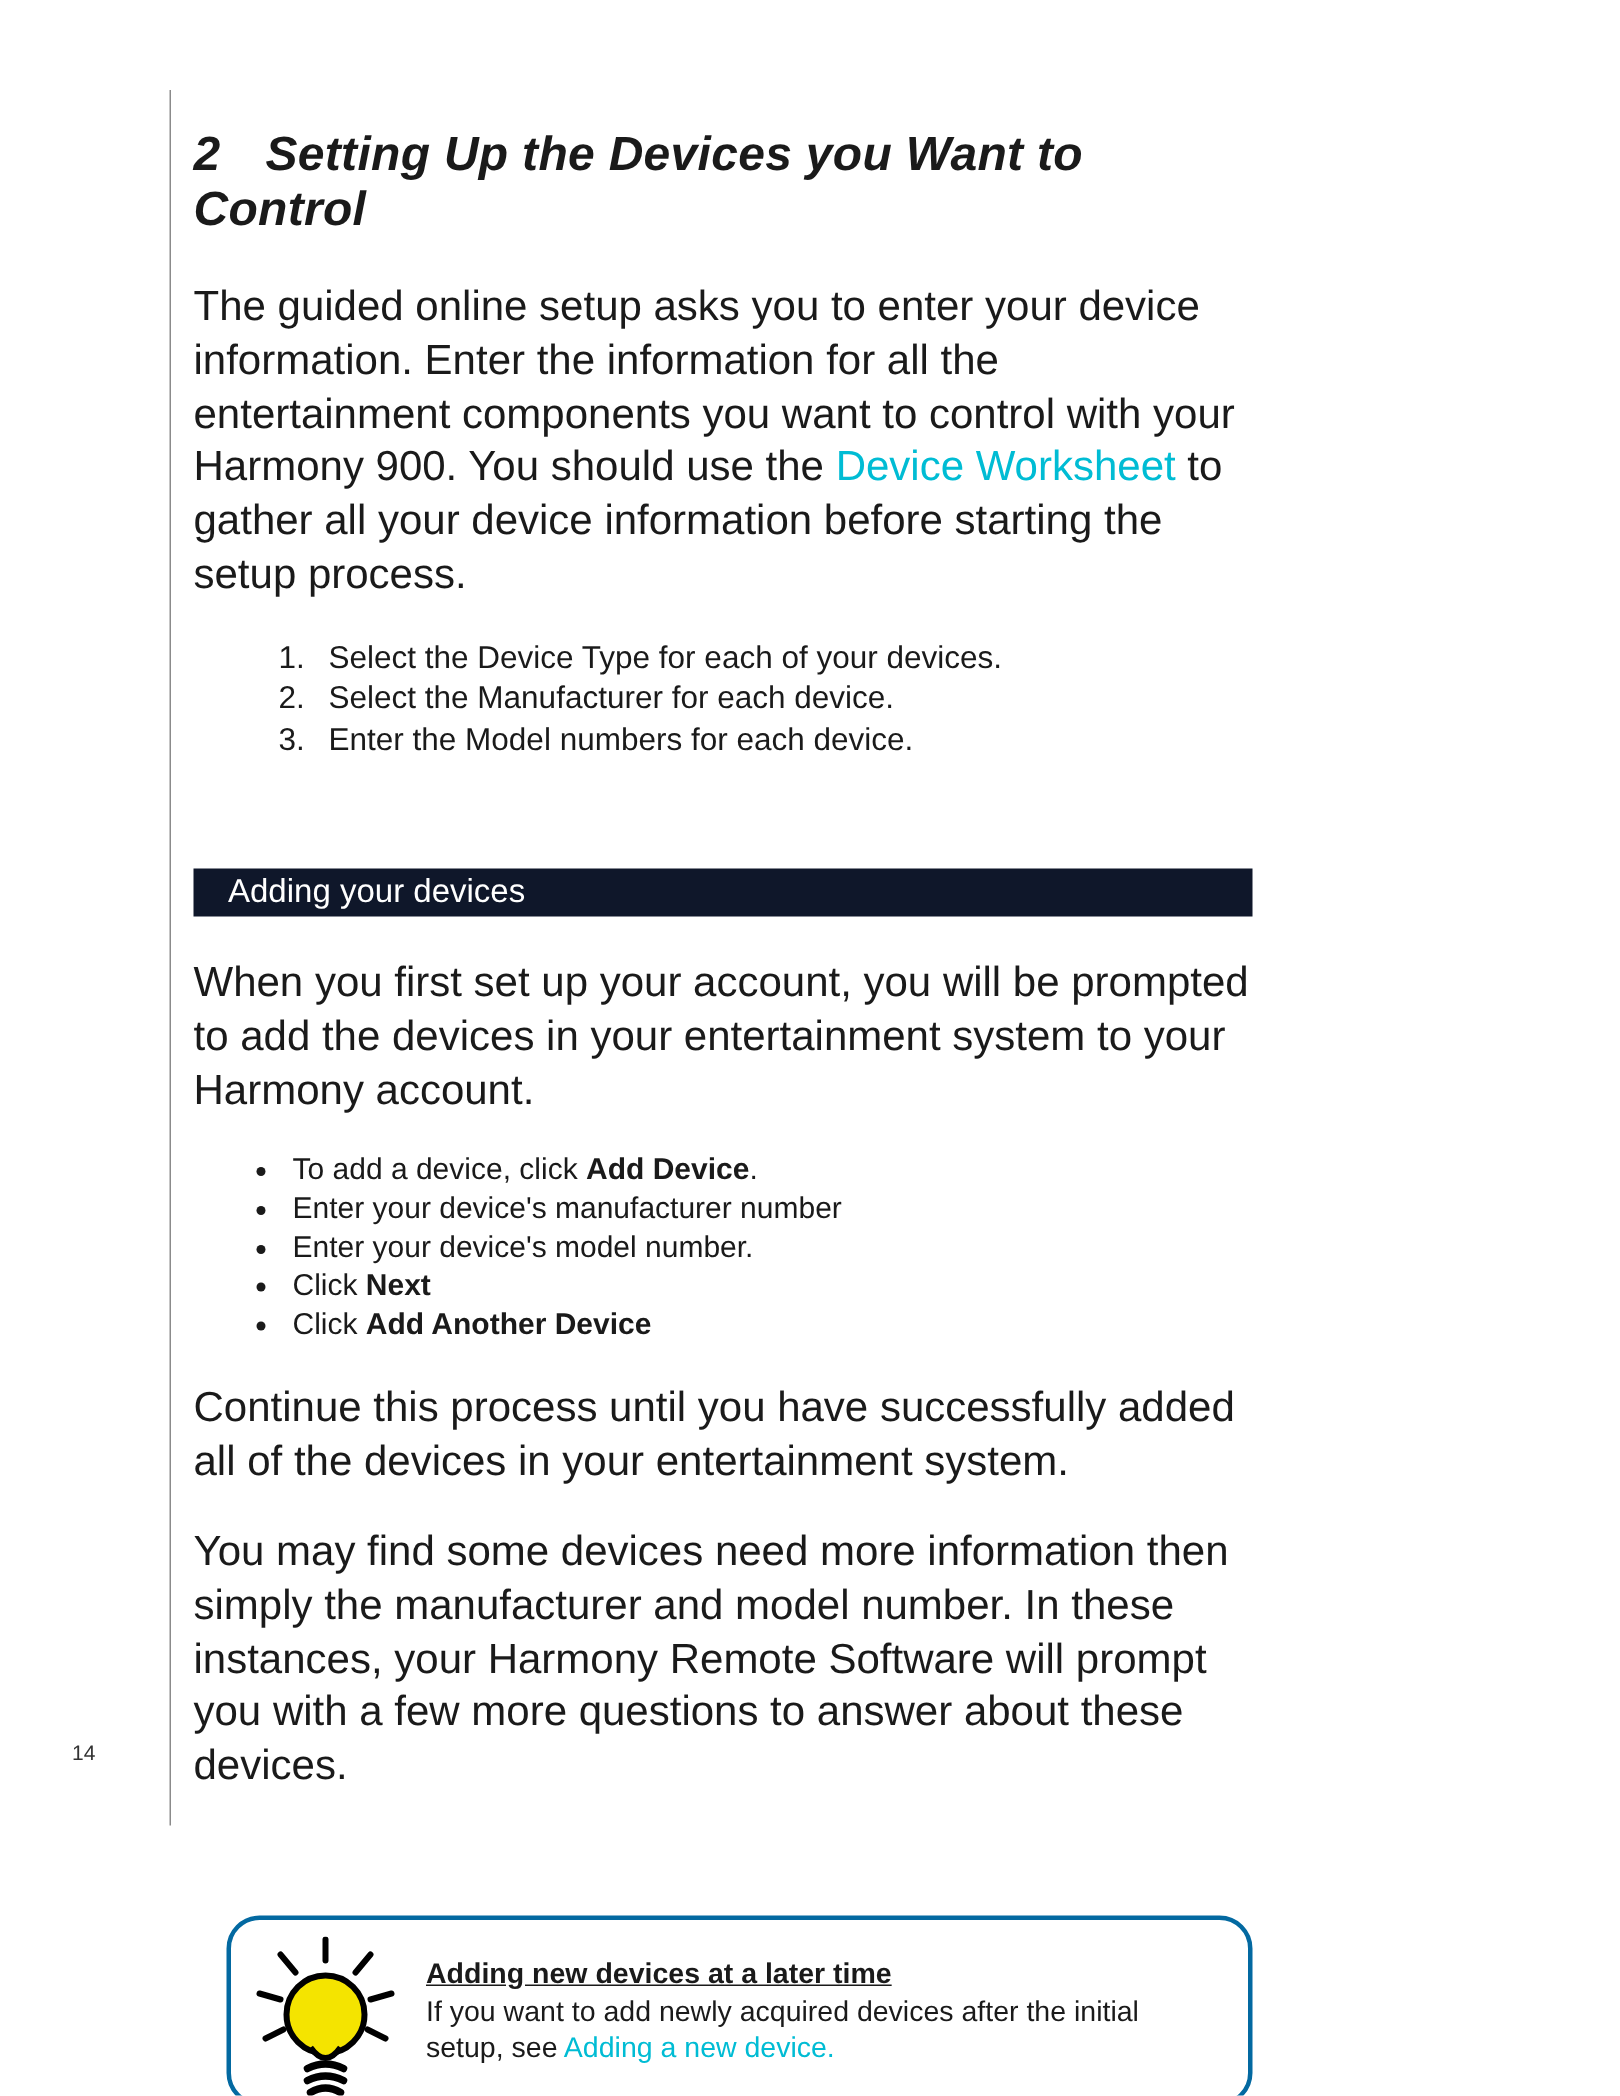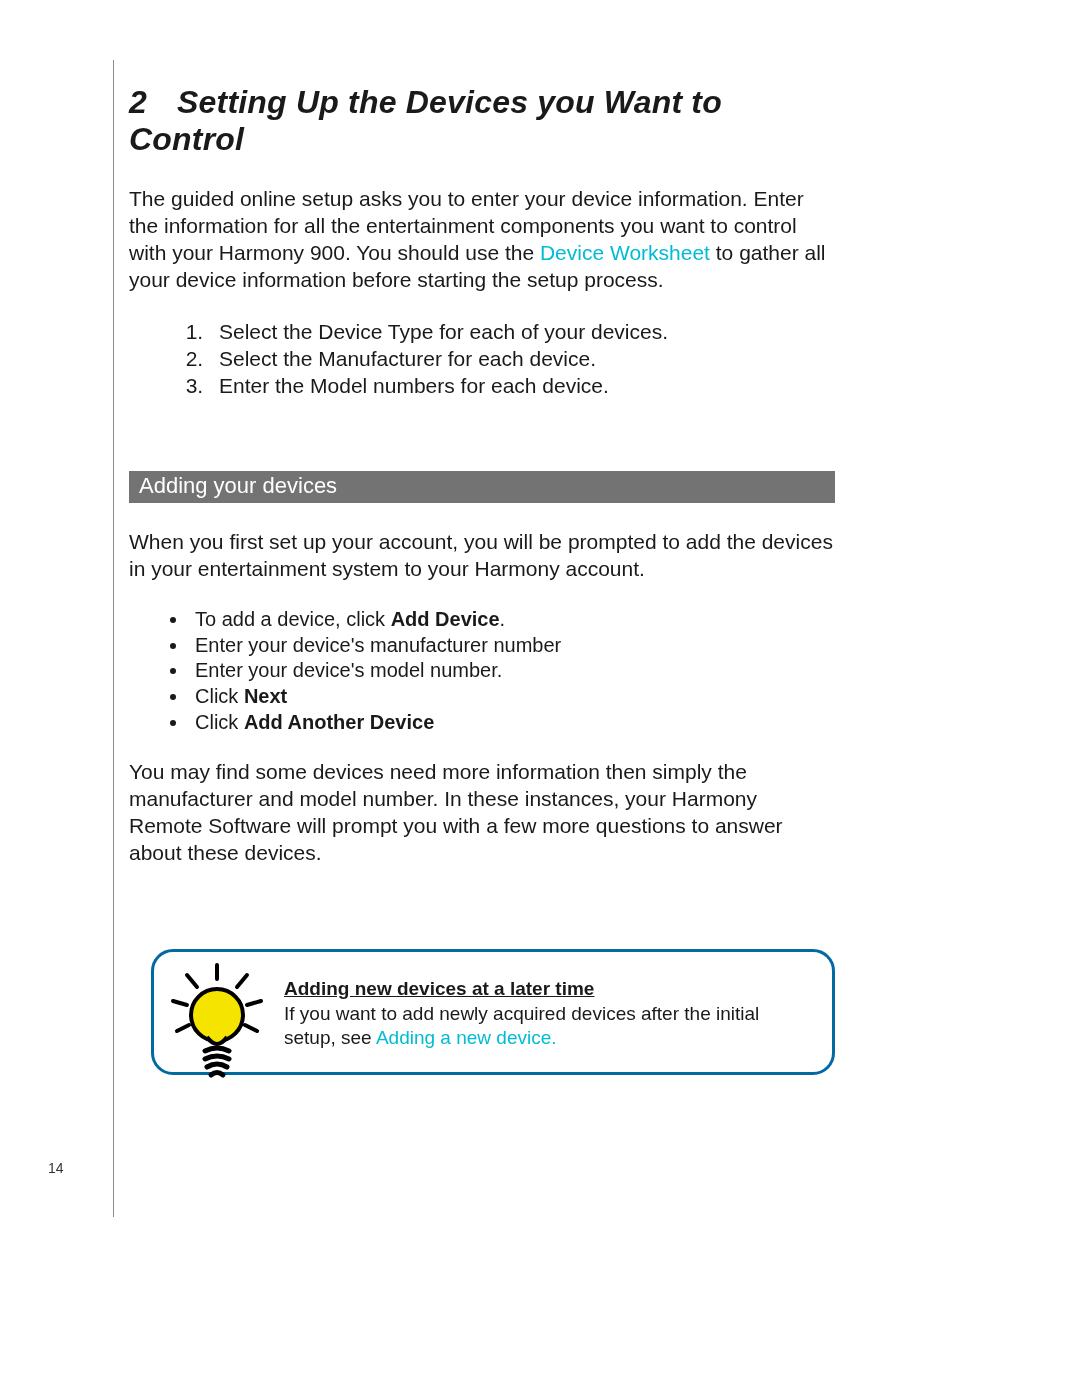--- a/index.html
+++ b/index.html
@@ -36,44 +36,44 @@
     font-weight: 700;
     font-style: italic;
     margin: 0 0 28px 0;
     letter-spacing: 0.2px;
   }
   h1.section-title .num {
     display: inline-block;
     width: 48px;
   }
   p.body {
-    font-size: 21px;
+    font-size: 28px;
     line-height: 1.28;
     margin: 0 0 24px 0;
   }
   a.link {
     color: #00bcd4;
     text-decoration: none;
   }
   ol.steps {
     font-size: 21px;
     line-height: 1.3;
     margin: 0 0 0 38px;
     padding: 0 0 0 42px;
   }
   ol.steps li {
     padding-left: 10px;
     margin: 0;
   }
   .subhead-bar {
-    background: #737373;
+    background: #0f172a;
     color: #fff;
     font-size: 22px;
     font-weight: 300;
-    padding: 2px 10px 4px 10px;
+    padding: 2px 10px 4px 23px;
     margin: 72px 0 26px 0;
   }
   ul.bullets {
     font-size: 20px;
     line-height: 1.28;
     margin: 2px 0 24px 40px;
     padding: 0 0 0 20px;
   }
   ul.bullets li {
     padding-left: 6px;
@@ -154,20 +154,21 @@
       <li>Enter your device's manufacturer number</li>
       <li>Enter your device's model number.</li>
       <li>
         <span>Click </span><b>Next</b>
       </li>
       <li>
         <span>Click </span><b>Add Another Device</b>
       </li>
     </ul>
 
+    <p class="body">Continue this process until you have successfully added all of the devices in your entertainment system.</p>
 
     <p class="body">You may find some devices need more information then simply the manufacturer and model number. In these instances, your Harmony Remote Software will prompt you with a few more questions to answer about these devices.</p>
 
     <div class="tipbox-wrap">
       <svg class="bulb" viewBox="0 0 100 120">
         <g stroke="#000" stroke-width="4" stroke-linecap="round" fill="none">
           <line x1="50" y1="2" x2="50" y2="16"></line>
           <line x1="20" y1="12" x2="30" y2="24"></line>
           <line x1="80" y1="12" x2="70" y2="24"></line>
           <line x1="6" y1="38" x2="20" y2="42"></line>

